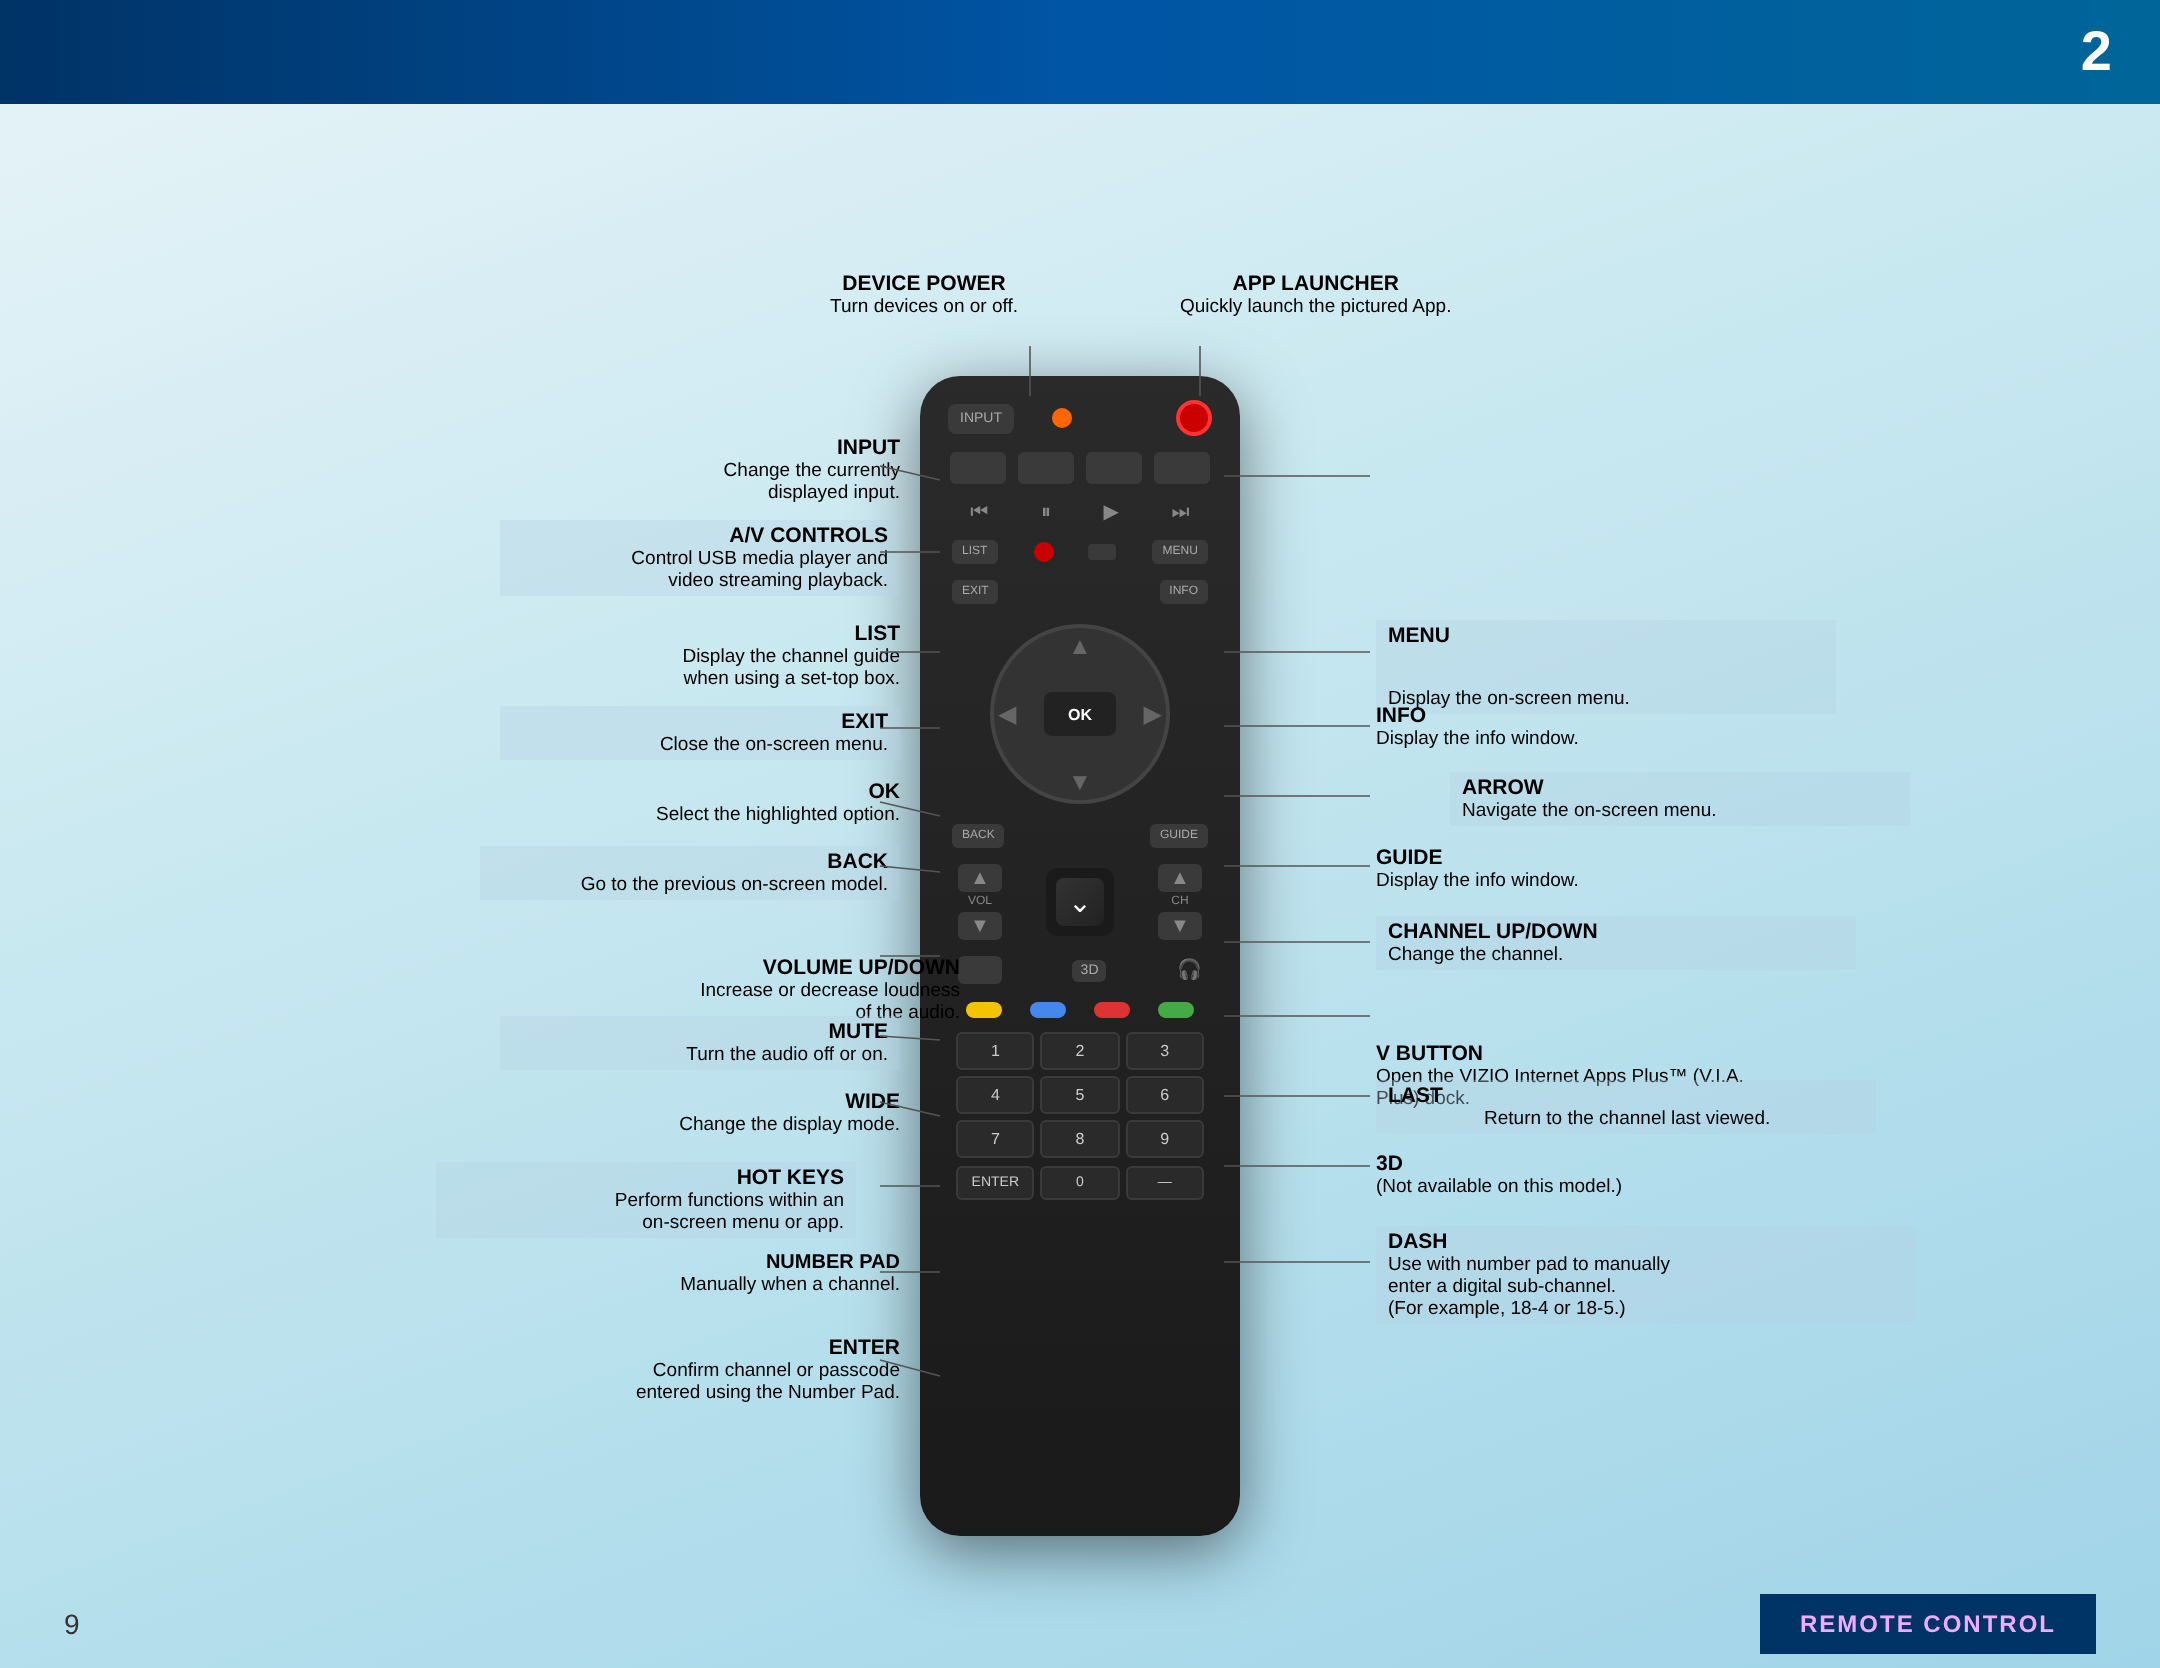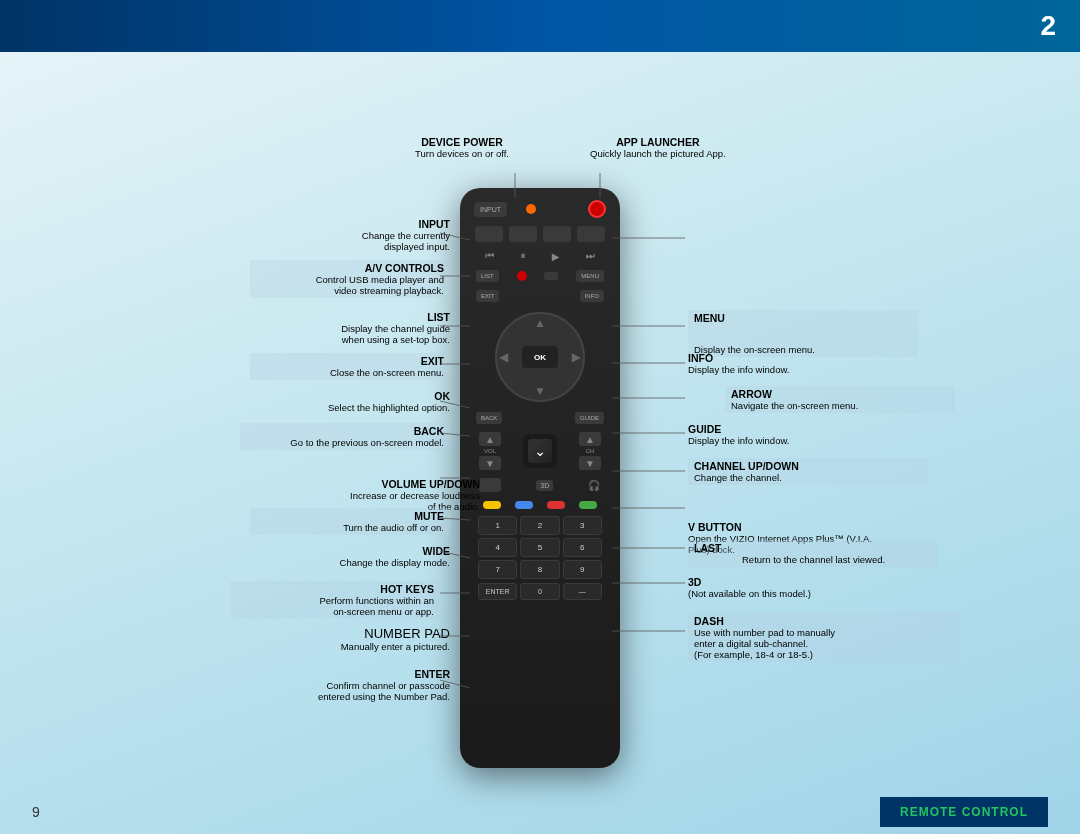--- a/index.html
+++ b/index.html
@@ -330,21 +330,21 @@
       align-items: center;
       justify-content: space-between;
       padding: 0 32px;
     }
     .page-num {
       font-size: 14px;
       color: #333;
     }
     .remote-control-label {
       background: #003366;
-      color: #22c55e;
+      color: #f0abfc;
       font-size: 12px;
       font-weight: bold;
       letter-spacing: 1px;
       padding: 8px 20px;
     }
   </style>
 </head>
 <body>
 
 <div class="top-bar">
@@ -503,28 +503,28 @@
     <div style="position:absolute; right:570px; top:440px; text-align:right; width:200px; background:rgba(180,210,225,0.35); padding:2px 6px;">
       <strong style="font-size:10.5px; font-weight:bold; display:block;">MUTE</strong>
       <span style="font-size:9.5px; display:block;">Turn the audio off or on.</span>
     </div>
 
     <div style="position:absolute; right:570px; top:477px; text-align:right; width:190px;">
       <strong style="font-size:10.5px; font-weight:bold; display:block;">WIDE</strong>
       <span style="font-size:9.5px; display:block;">Change the display mode.</span>
     </div>
 
-    <div style="position:absolute; right:580px; top:513px; text-align:right; width:210px; background:rgba(180,210,225,0.35); padding:2px 6px;">
+    <div style="position:absolute; right:592px; top:513px; text-align:right; width:210px; background:rgba(180,210,225,0.35); padding:2px 6px;">
       <strong style="font-size:10.5px; font-weight:bold; display:block;">HOT KEYS</strong>
       <span style="font-size:9.5px; display:block;">Perform functions within an<br>on-screen menu or app.</span>
     </div>
 
     <div style="position:absolute; right:570px; top:558px; text-align:right; width:200px;">
-      <strong style="font-size:13px; font-weight:normal; display:block;">NUMBER PAD</strong>
-      <span style="font-size:9.5px; display:block;">Manually enter a pictured.</span>
+      <strong style="font-size:10px; font-weight:bold; display:block;">NUMBER PAD</strong>
+      <span style="font-size:9.5px; display:block;">Manually when a channel.</span>
     </div>
 
     <div style="position:absolute; right:570px; top:600px; text-align:right; width:210px;">
       <strong style="font-size:10.5px; font-weight:bold; display:block;">ENTER</strong>
       <span style="font-size:9.5px; display:block;">Confirm channel or passcode<br>entered using the Number Pad.</span>
     </div>
 
 
     <div style="position:absolute; left:628px; top:242px; width:230px; background:rgba(180,210,225,0.35); padding:2px 6px;">
       <strong style="font-size:10.5px; font-weight:bold; display:block;">MENU</strong>

